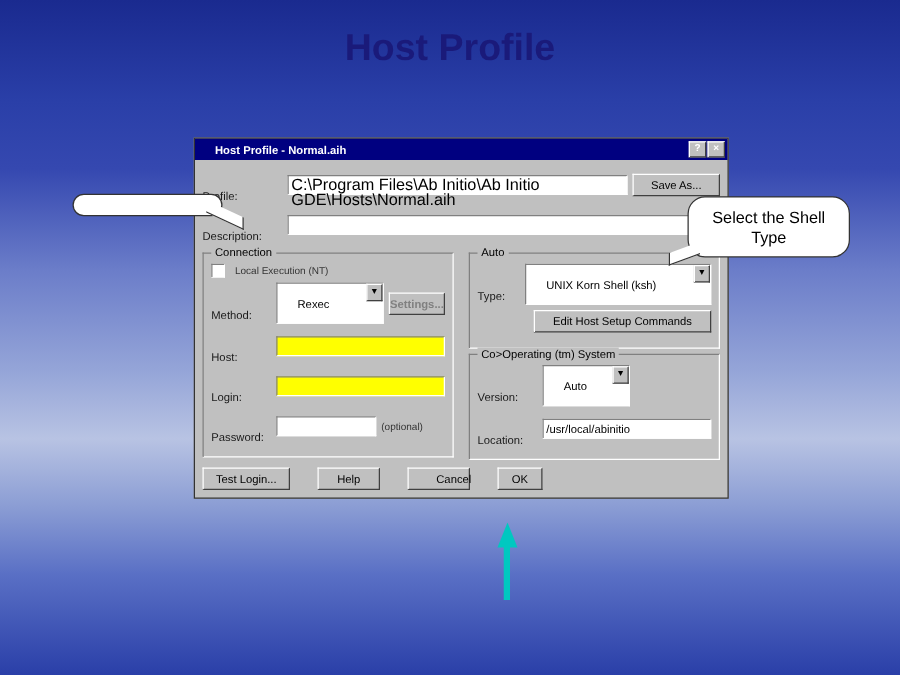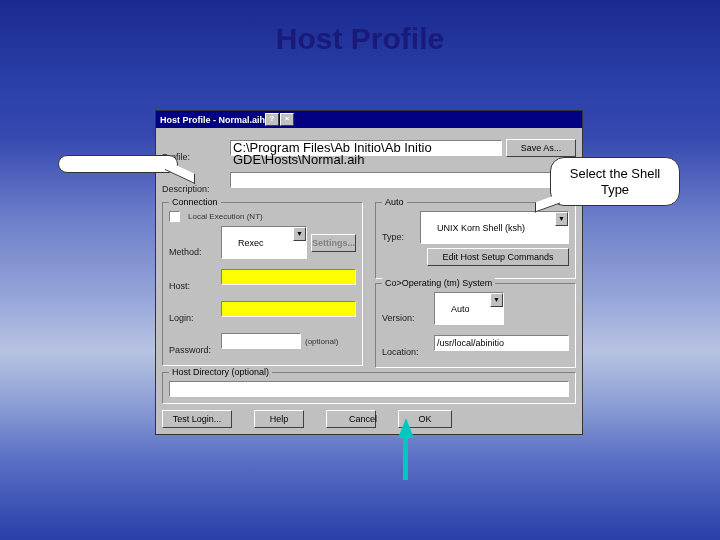--- a/index.html
+++ b/index.html
@@ -33,22 +33,22 @@
     width: 428px;
     background: #c0c0c0;
     border: 1px solid #333;
   }
   .titlebar {
     height: 17px;
     background: #000080;
     color: #fff;
     display: flex;
     align-items: center;
-    justify-content: flex-start;
-    padding: 0 2px 0 4px;
+    justify-content: space-between;
+    padding: 0 2px 0 16px;
     font-size: 9px;
     font-weight: bold;
   }
   .titlebar-buttons { display: flex; gap: 1px; }
   .titlebtn {
     width: 14px; height: 13px;
     background: #c0c0c0;
     border: 1px solid;
     border-color: #fff #404040 #404040 #fff;
     font-size: 8px;
@@ -292,30 +292,26 @@
             </div>
           </div>
           <div class="row">
             <div class="lbl" style="width:48px;">Location:</div>
             <div class="inset" style="flex:1;">/usr/local/abinitio</div>
           </div>
         </div>
       </div>
     </div>
 
-    <div class="fieldset">
-      <div class="legend">Host Directory (optional)</div>
-      <div class="inset" style="width:100%;"></div>
-    </div>
 
     <div class="btnrow">
       <div class="btn" style="width:70px;">Test Login...</div>
       <div class="btn" style="width:50px;">Help</div>
       <div class="btn" style="width:50px;padding-left:32px;">Cancel</div>
-      <div class="btn" style="width:54px;">OK</div>
+      <div class="btn" style="width:36px;">OK</div>
     </div>
   </div>
 </div>
 
 <div class="arrow-up">
   <div class="arrow-head"></div>
   <div class="arrow-stem"></div>
 </div>
 
 </body></html>

